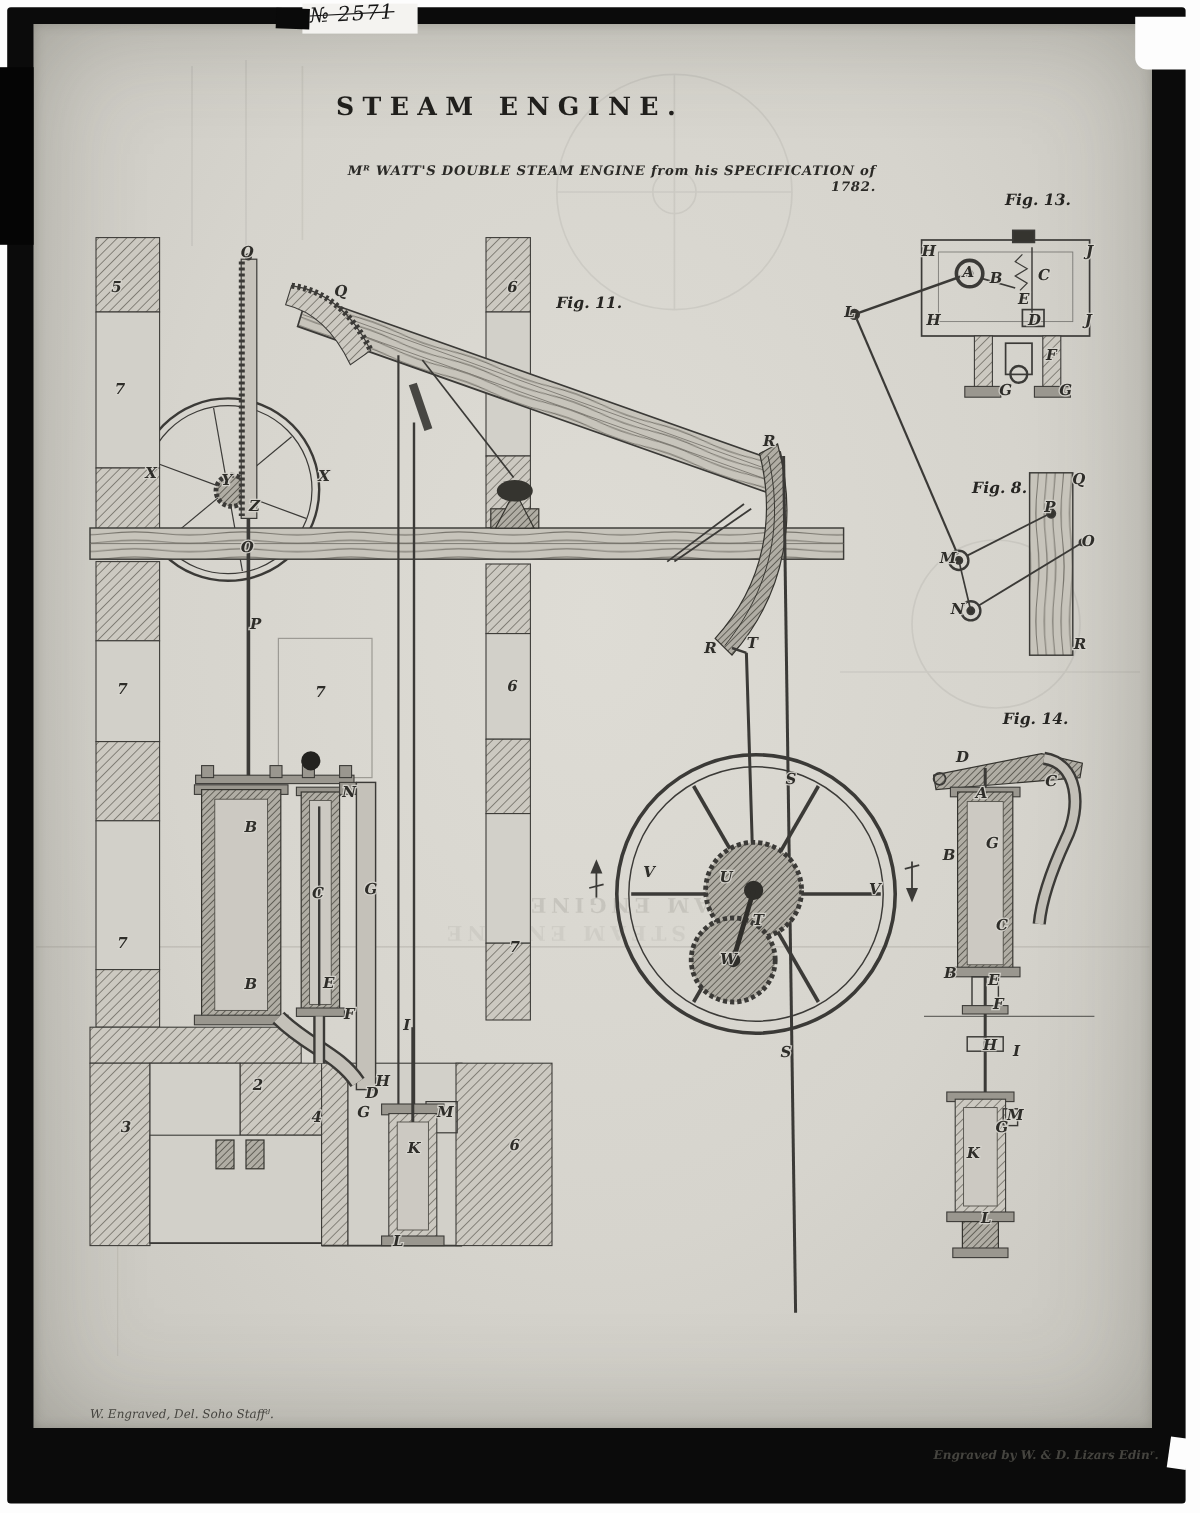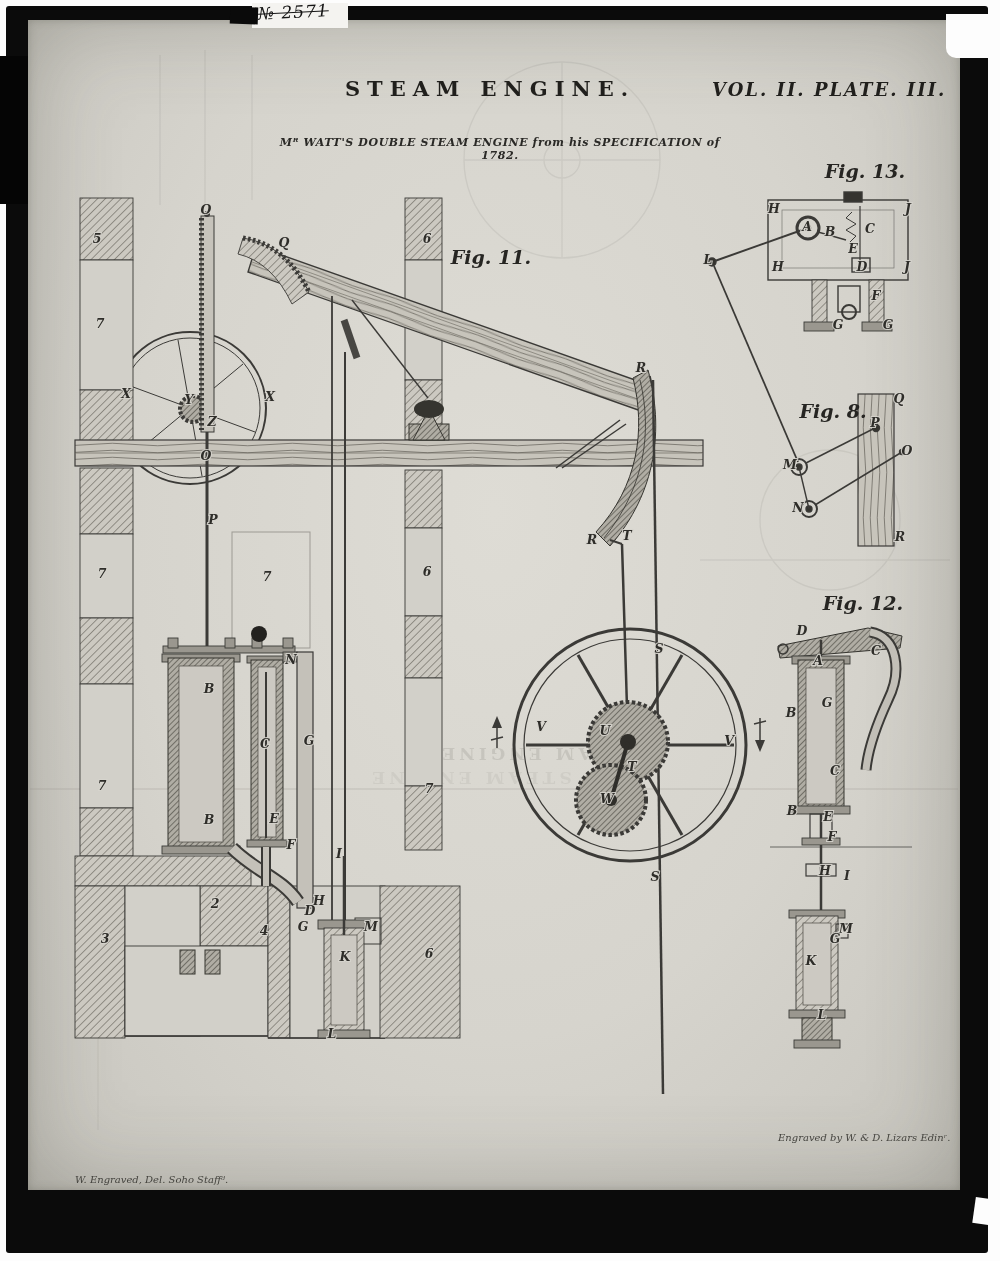--- a/index.html
+++ b/index.html
@@ -12,24 +12,24 @@
          box-shadow:inset 0 0 90px rgba(70,68,58,.30), inset 0 0 10px rgba(60,58,48,.25);}
   .blackblob-left{position:absolute;left:0;top:56px;width:28px;height:148px;background:#050505;}
   .notch-tr{position:absolute;left:946px;top:14px;width:52px;height:44px;background:#fdfdfd;border-radius:0 0 0 10px;}
   .speck-br{position:absolute;left:974px;top:1198px;width:16px;height:26px;background:#fdfdfd;transform:rotate(8deg);}
   .note-bg{position:absolute;left:252px;top:3px;width:96px;height:25px;background:#f4f3f0;}
   .note-blob{position:absolute;left:230px;top:7px;width:28px;height:17px;background:#0a0a0a;transform:rotate(2deg);}
 
   svg#plate-svg{position:absolute;left:0;top:0;width:1000px;height:1261px;}
 
   .txt{position:absolute;color:#201f1c;}
-  .title{left:280px;top:76px;width:420px;text-align:center;font-size:21px;font-weight:bold;letter-spacing:7px;}
+  .title{left:280px;top:76px;width:420px;font-size:21px;font-weight:bold;letter-spacing:7px;}
   .plate{left:712px;top:79px;width:245px;font-size:18px;font-weight:bold;font-style:italic;letter-spacing:2px;}
-  .subtitle{left:270px;top:136px;width:460px;text-align:center;font-size:11px;font-style:italic;font-weight:600;letter-spacing:.6px;color:#2a2926;}
-  .figlabel{font-size:19px;font-style:italic;font-weight:bold;text-align:center;color:#262522;}
+  .subtitle{left:270px;top:136px;width:460px;text-align:right;font-size:11px;font-style:italic;font-weight:600;letter-spacing:.6px;color:#2a2926;}
+  .figlabel{font-size:13px;font-style:italic;font-weight:bold;text-align:center;color:#262522;}
   .credit{font-size:10px;font-style:italic;color:#45443f;}
   .handnote{left:258px;top:2px;font-size:17px;font-style:italic;color:#161616;transform:rotate(-3deg);text-decoration:line-through;letter-spacing:1px;}
 
   
   .ln{stroke:#3b3a37;fill:none;}
   .hatch{fill:url(#h1);stroke:#3b3a37;stroke-width:.9;}
   .hatch2{fill:url(#h2);stroke:#35342f;stroke-width:1;}
   .light{fill:#d2d0c9;stroke:#3b3a37;stroke-width:.9;}
   .inner{fill:#ccc9c2;stroke:#4a4842;stroke-width:.7;}
   .wood{fill:url(#wood);stroke:#3b3a37;stroke-width:1.2;}
@@ -392,30 +392,29 @@
         <text x="825" y="875">H</text>
         <text x="847" y="880">I</text>
         <text x="846" y="933">M</text>
         <text x="835" y="943">G</text>
         <text x="811" y="965">K</text>
         <text x="822" y="1019">L</text>
       </g>
   </svg>
 
   <div class="txt title">STEAM ENGINE.</div>
-  <div class="txt plate">VOL. II. PLATE. III.</div>
   <div class="txt subtitle">Mᴿ WATT'S DOUBLE STEAM ENGINE from his SPECIFICATION of 1782.</div>
 
   <div class="txt figlabel" style="left:436px;top:246px;width:110px;">Fig. 11.</div>
   <div class="txt figlabel" style="left:820px;top:160px;width:90px;">Fig. 13.</div>
   <div class="txt figlabel" style="left:788px;top:400px;width:90px;">Fig. 8.</div>
-  <div class="txt figlabel" style="left:818px;top:592px;width:90px;">Fig. 12.</div>
+  <div class="txt figlabel" style="left:818px;top:592px;width:90px;">Fig. 14.</div>
 
   <div class="txt credit" style="left:75px;top:1174px;">W. Engraved, Del. Soho Staffᵈ.</div>
-  <div class="txt credit" style="left:778px;top:1132px;">Engraved by W. &amp; D. Lizars Edinʳ.</div>
+  <div class="txt credit" style="left:778px;top:1208px;font-weight:bold;">Engraved by W. &amp; D. Lizars Edinʳ.</div>
 
   <div class="blackblob-left"></div>
   <div class="notch-tr"></div>
   <div class="speck-br"></div>
   <div class="note-bg"></div>
   <div class="note-blob"></div>
   <div class="txt handnote">№ 2571</div>
 
 </div>
 

